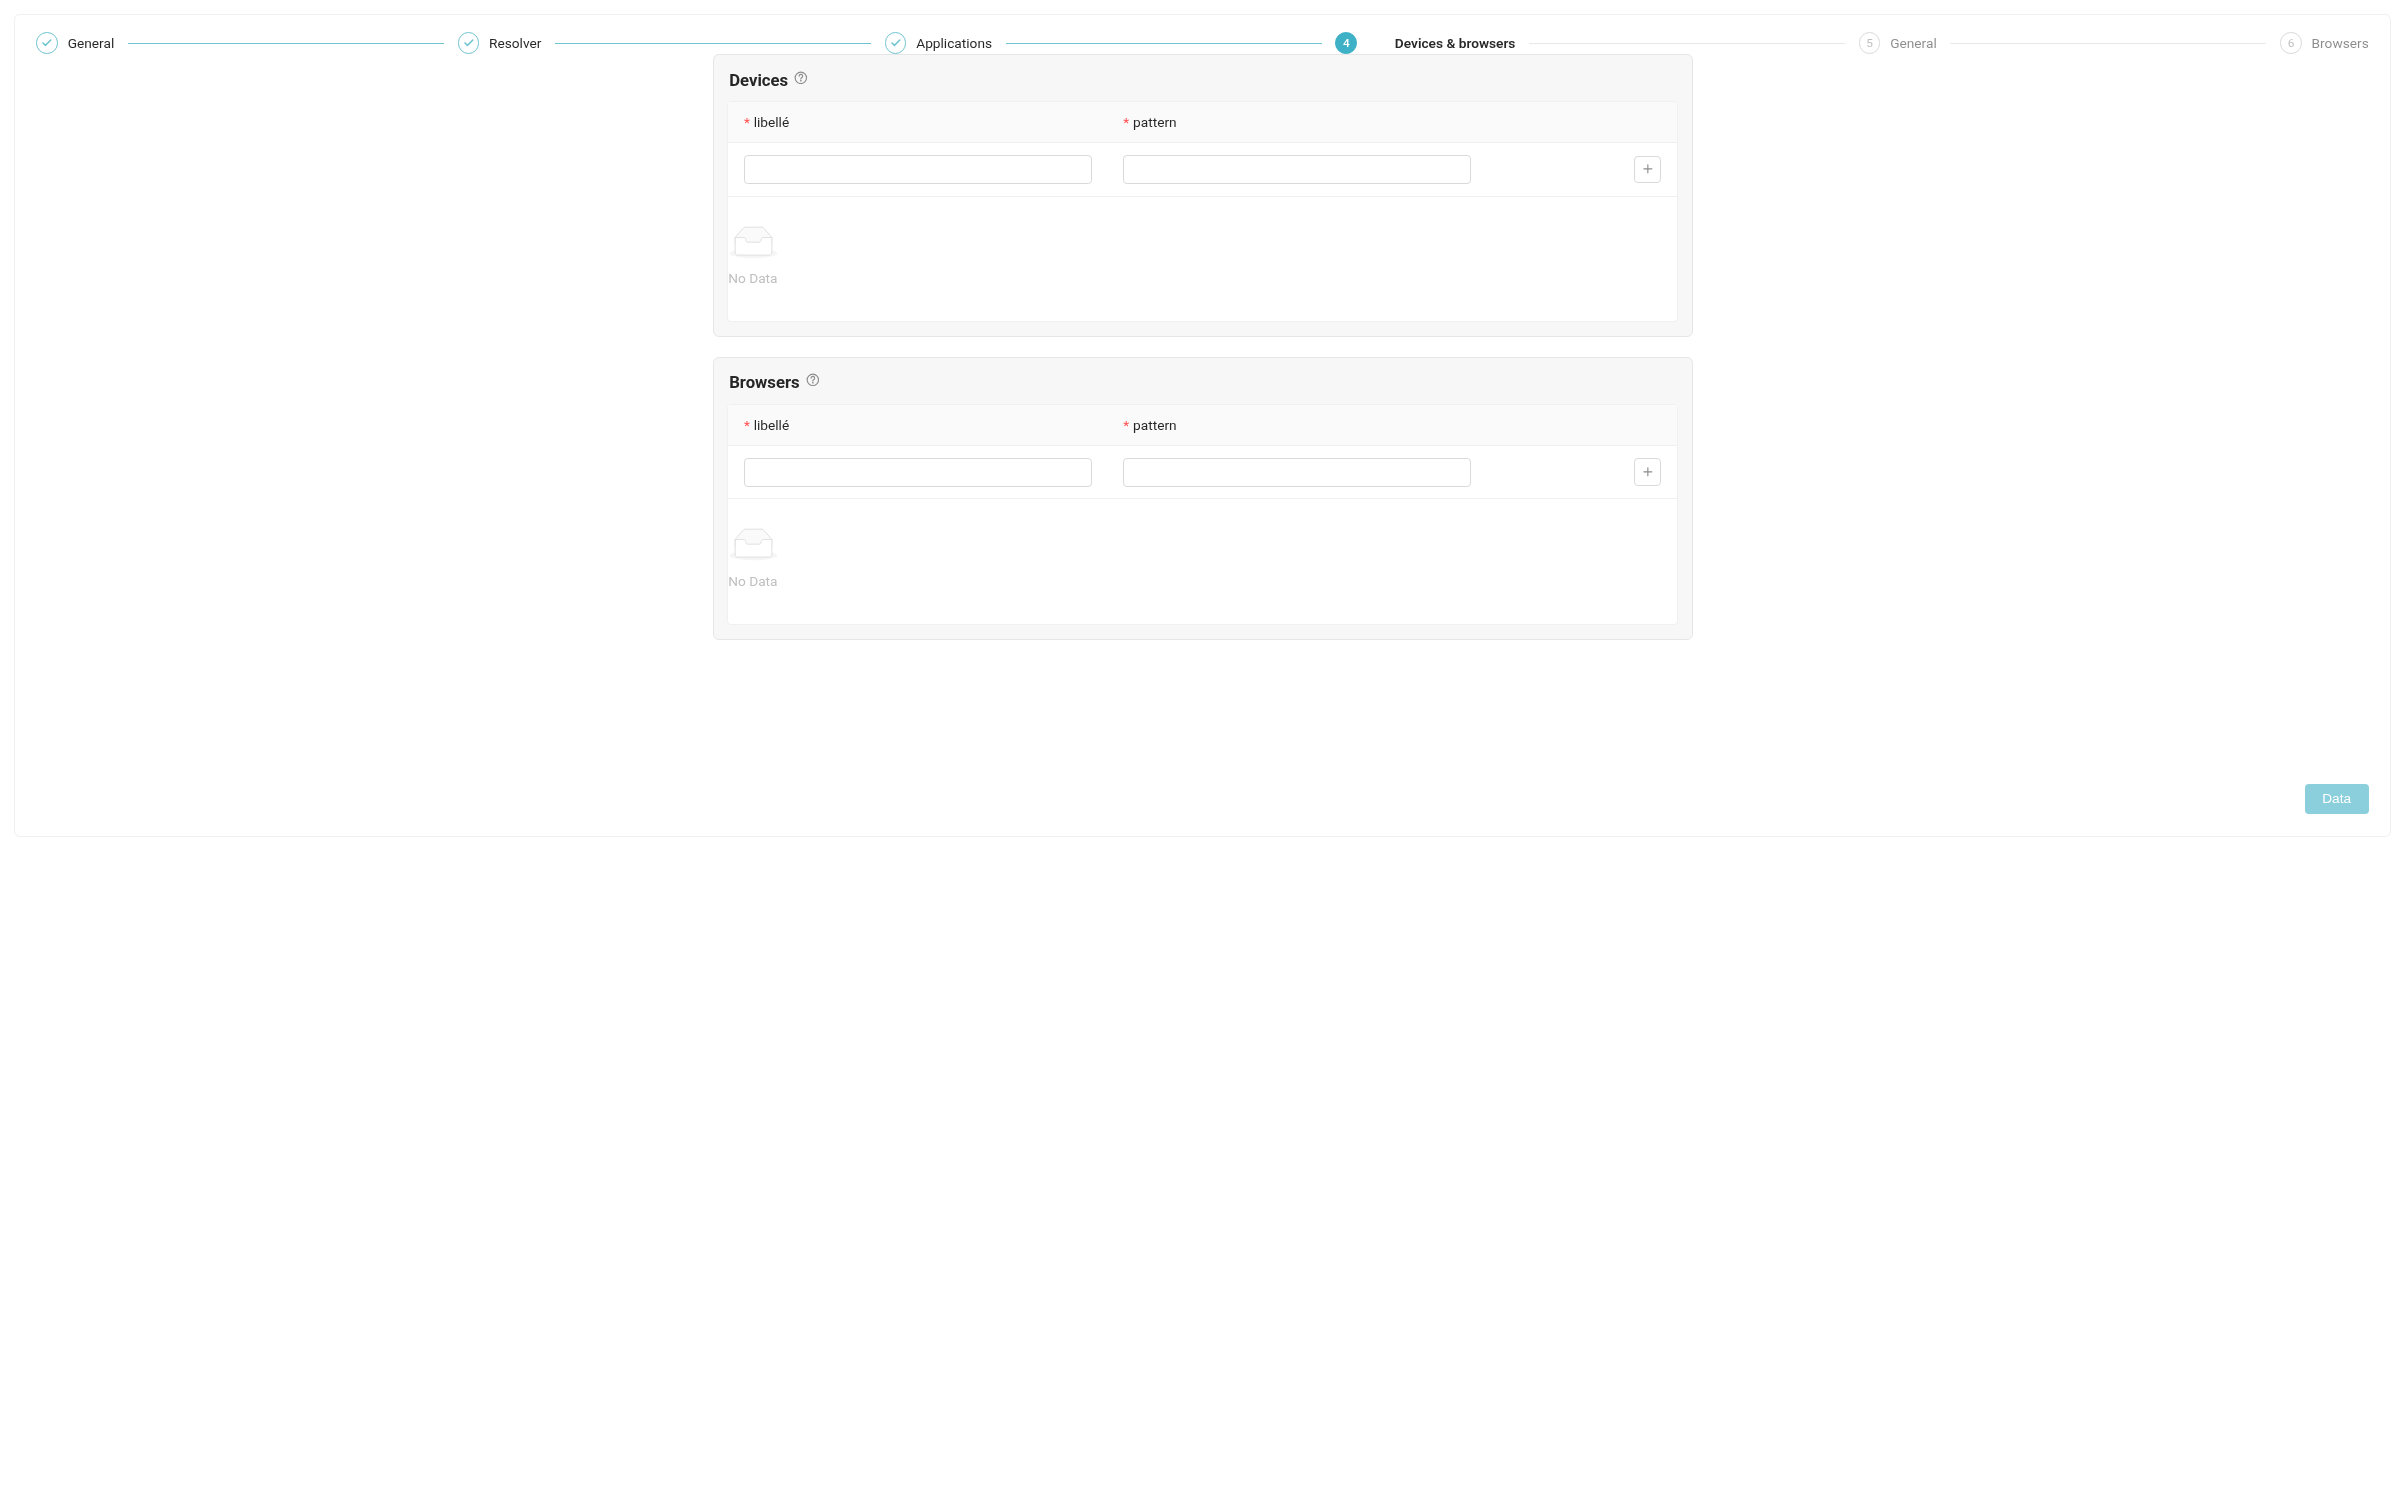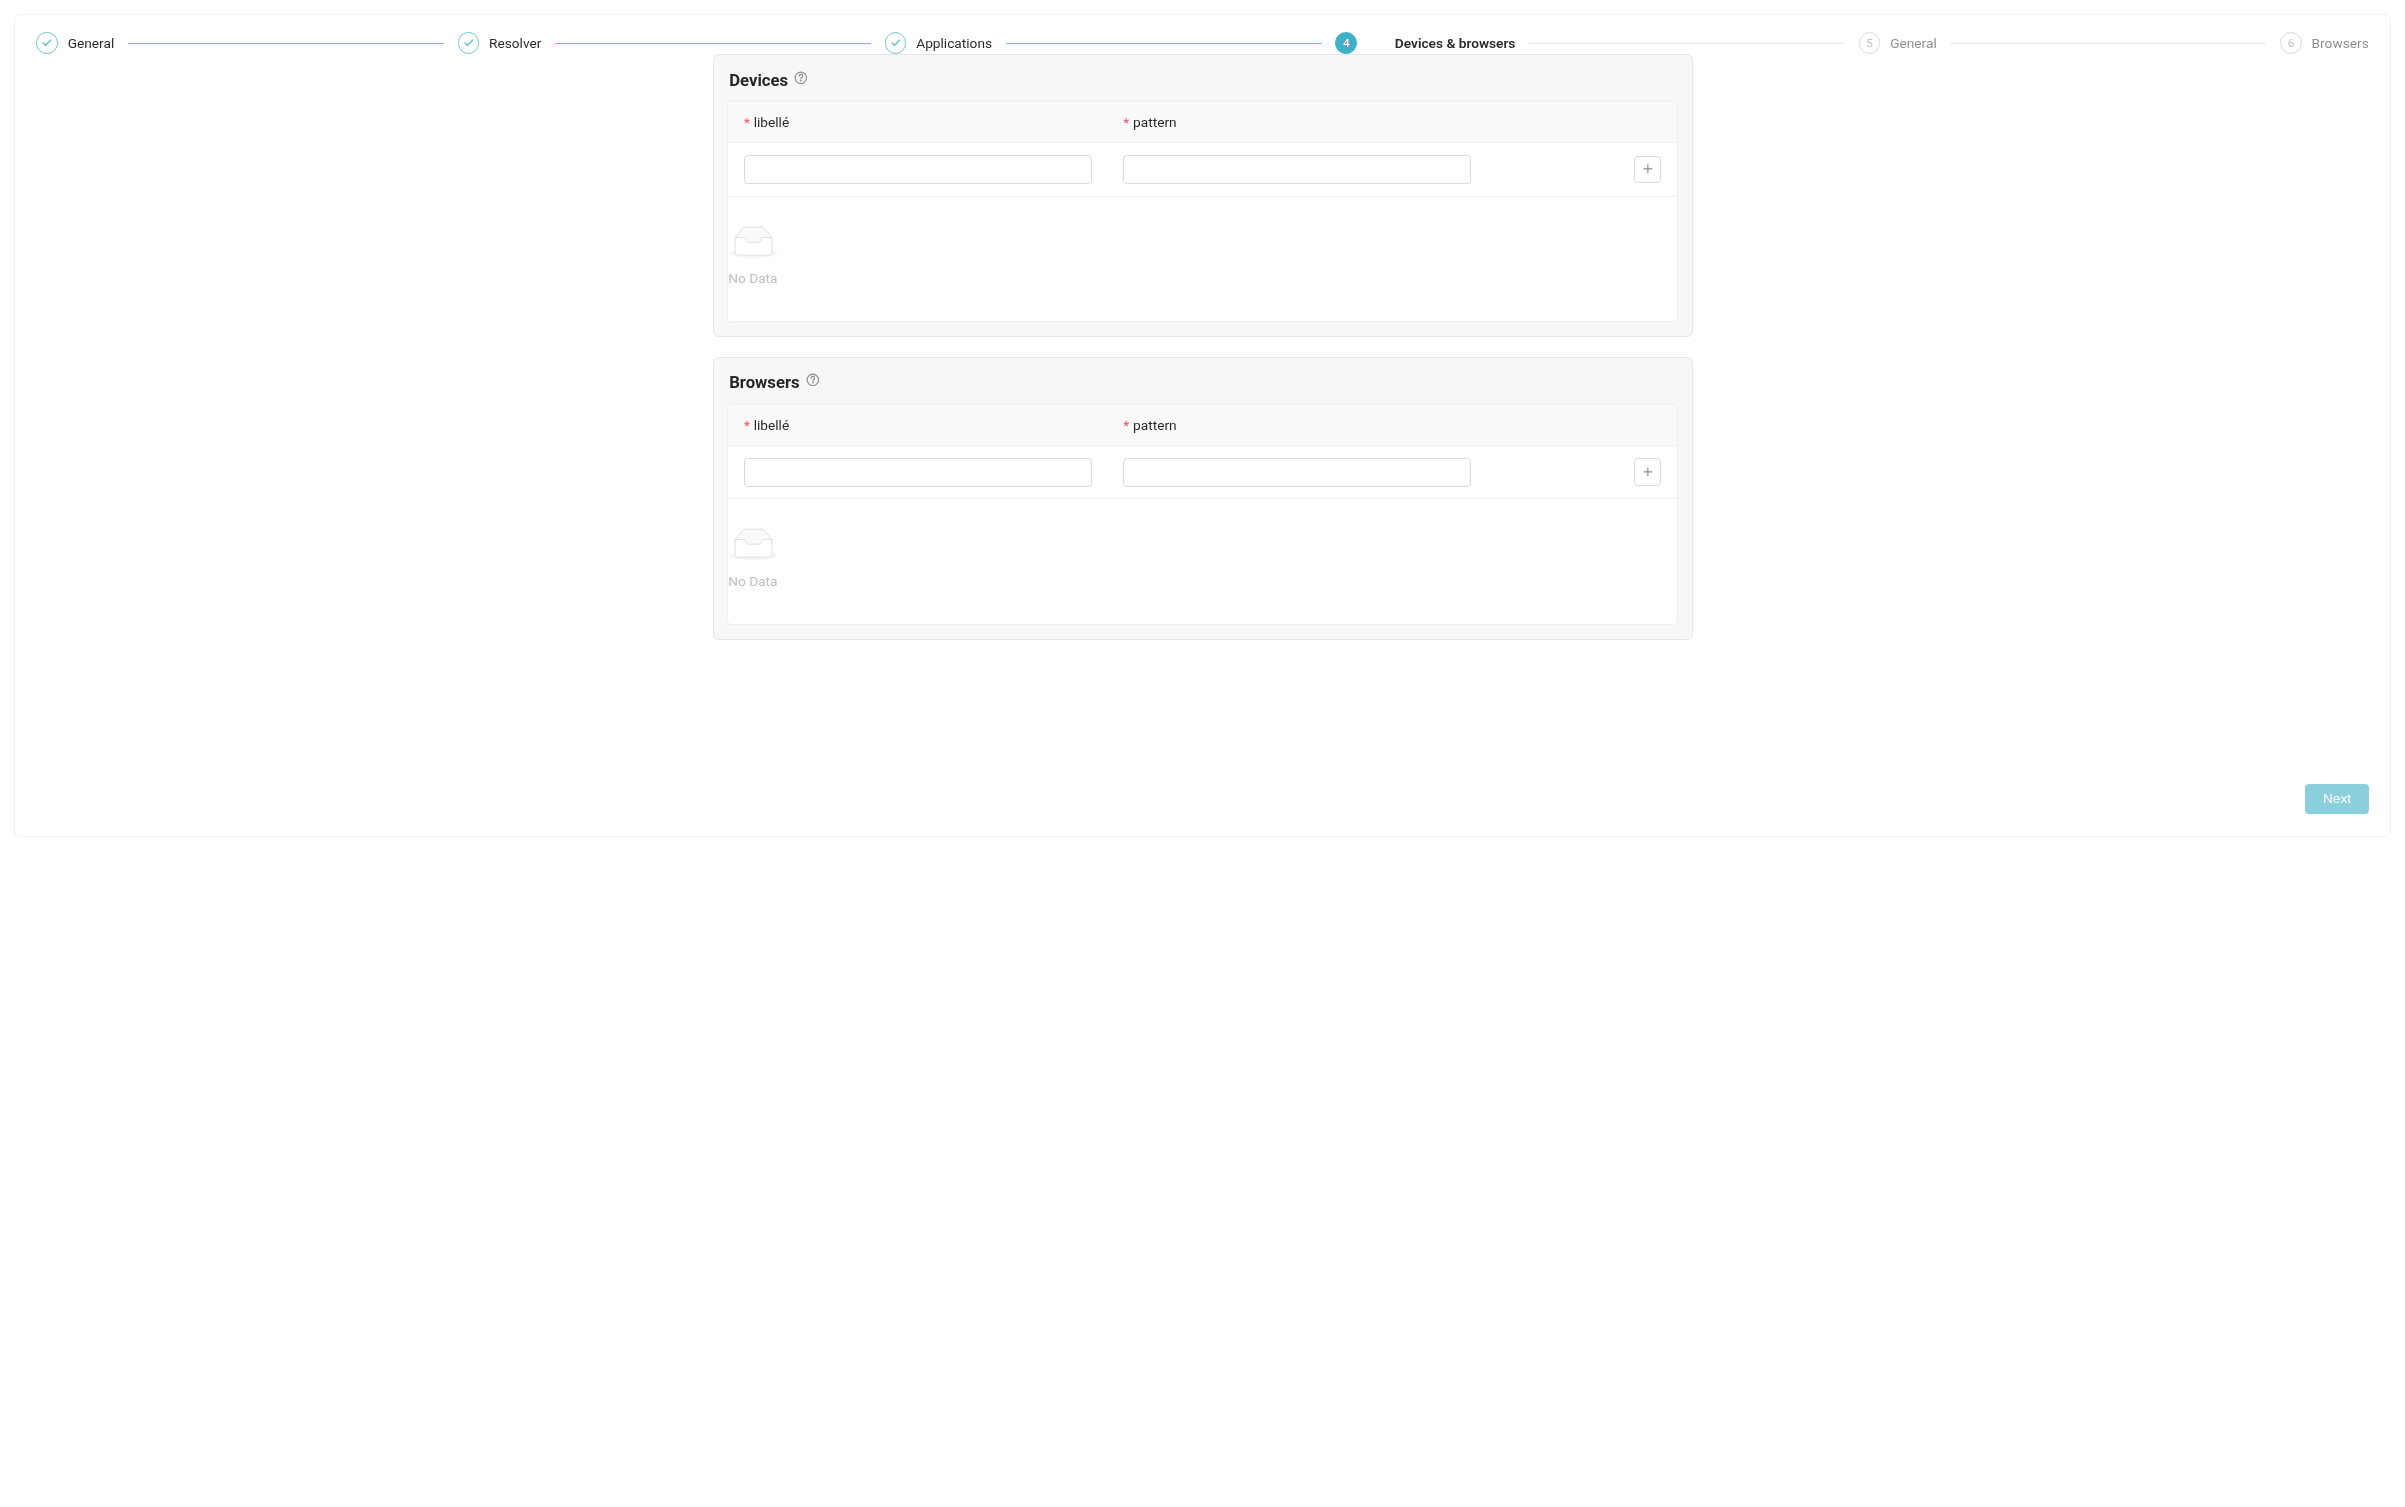--- a/index.html
+++ b/index.html
@@ -338,17 +338,17 @@
             </g>
           </svg>
           <span>No Data</span>
         </div>
       </div>
     </div>
 
   </div>
 
   <div class="footer">
-    <button class="next-btn">Next</button>
+    <button class="next-btn">Data</button>
   </div>
 
 </div>
 
 
 </body></html>

